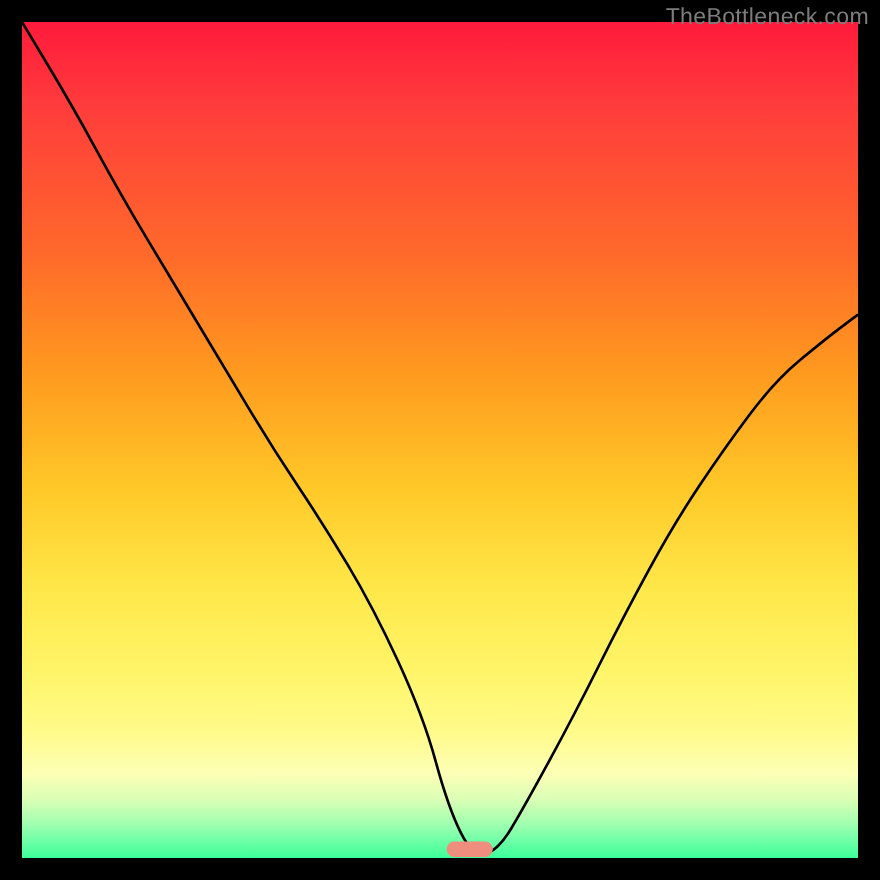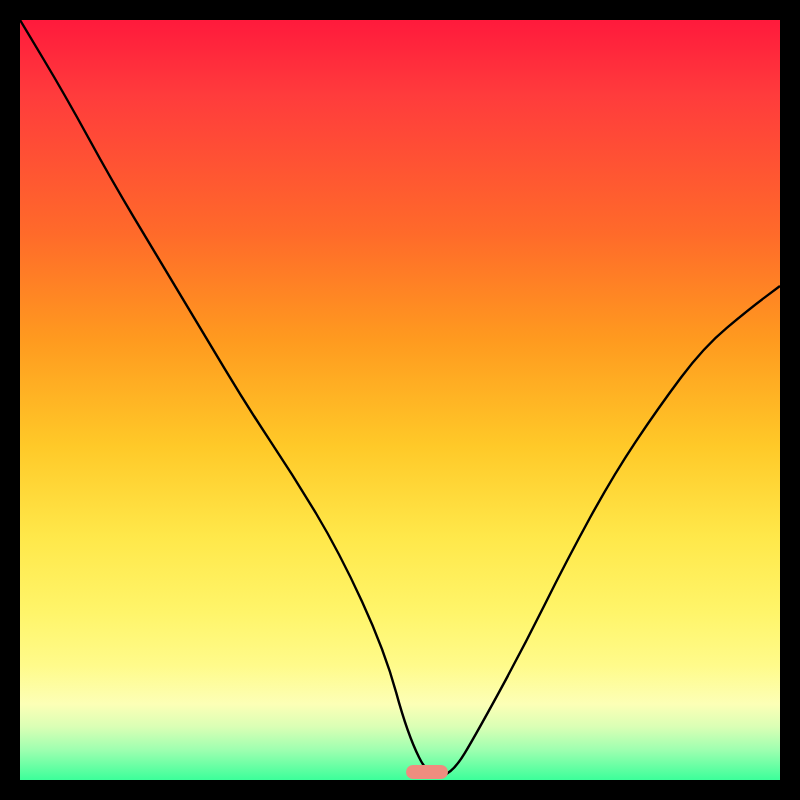--- a/index.html
+++ b/index.html
@@ -70,13 +70,14 @@
 </head>
 <body>
 
 <div class="frame">
   <div class="plot-area">
     <svg class="curve-svg" viewBox="0 0 760 760" preserveAspectRatio="none">
       <path id="curve-path" d="M 0.0 0.0 Q 0.0 0.0 22.8 38.0 Q 45.6 76.0 68.4 117.8 Q 91.2 159.6 114.0 197.6 Q 136.8 235.6 159.6 273.6 Q 182.4 311.6 205.2 349.6 Q 228.0 387.6 250.8 421.8 Q 273.6 456.0 296.4 494.0 Q 319.2 532.0 342.0 581.4 Q 364.8 630.8 376.2 672.6 Q 387.6 714.4 399.0 737.2 Q 410.4 760.0 421.8 756.2 Q 433.2 752.4 444.6 733.4 Q 456.0 714.4 478.8 672.6 Q 501.6 630.8 524.4 585.2 Q 547.2 539.6 570.0 497.8 Q 592.8 456.0 615.6 421.8 Q 638.4 387.6 661.2 357.2 Q 684.0 326.8 706.8 307.8 Q 729.6 288.8 744.8 277.4 T 760.0 266.0" fill="none" stroke="#000" stroke-width="2.4"></path>
     </svg>
     <div id="marker" class="marker" style="left: 406.6px; top: 752.4px; background: rgb(239, 141, 127);"></div>
   </div>
+  <div class="watermark">TheBottleneck.com</div>
 </div>
 
 </body></html>

